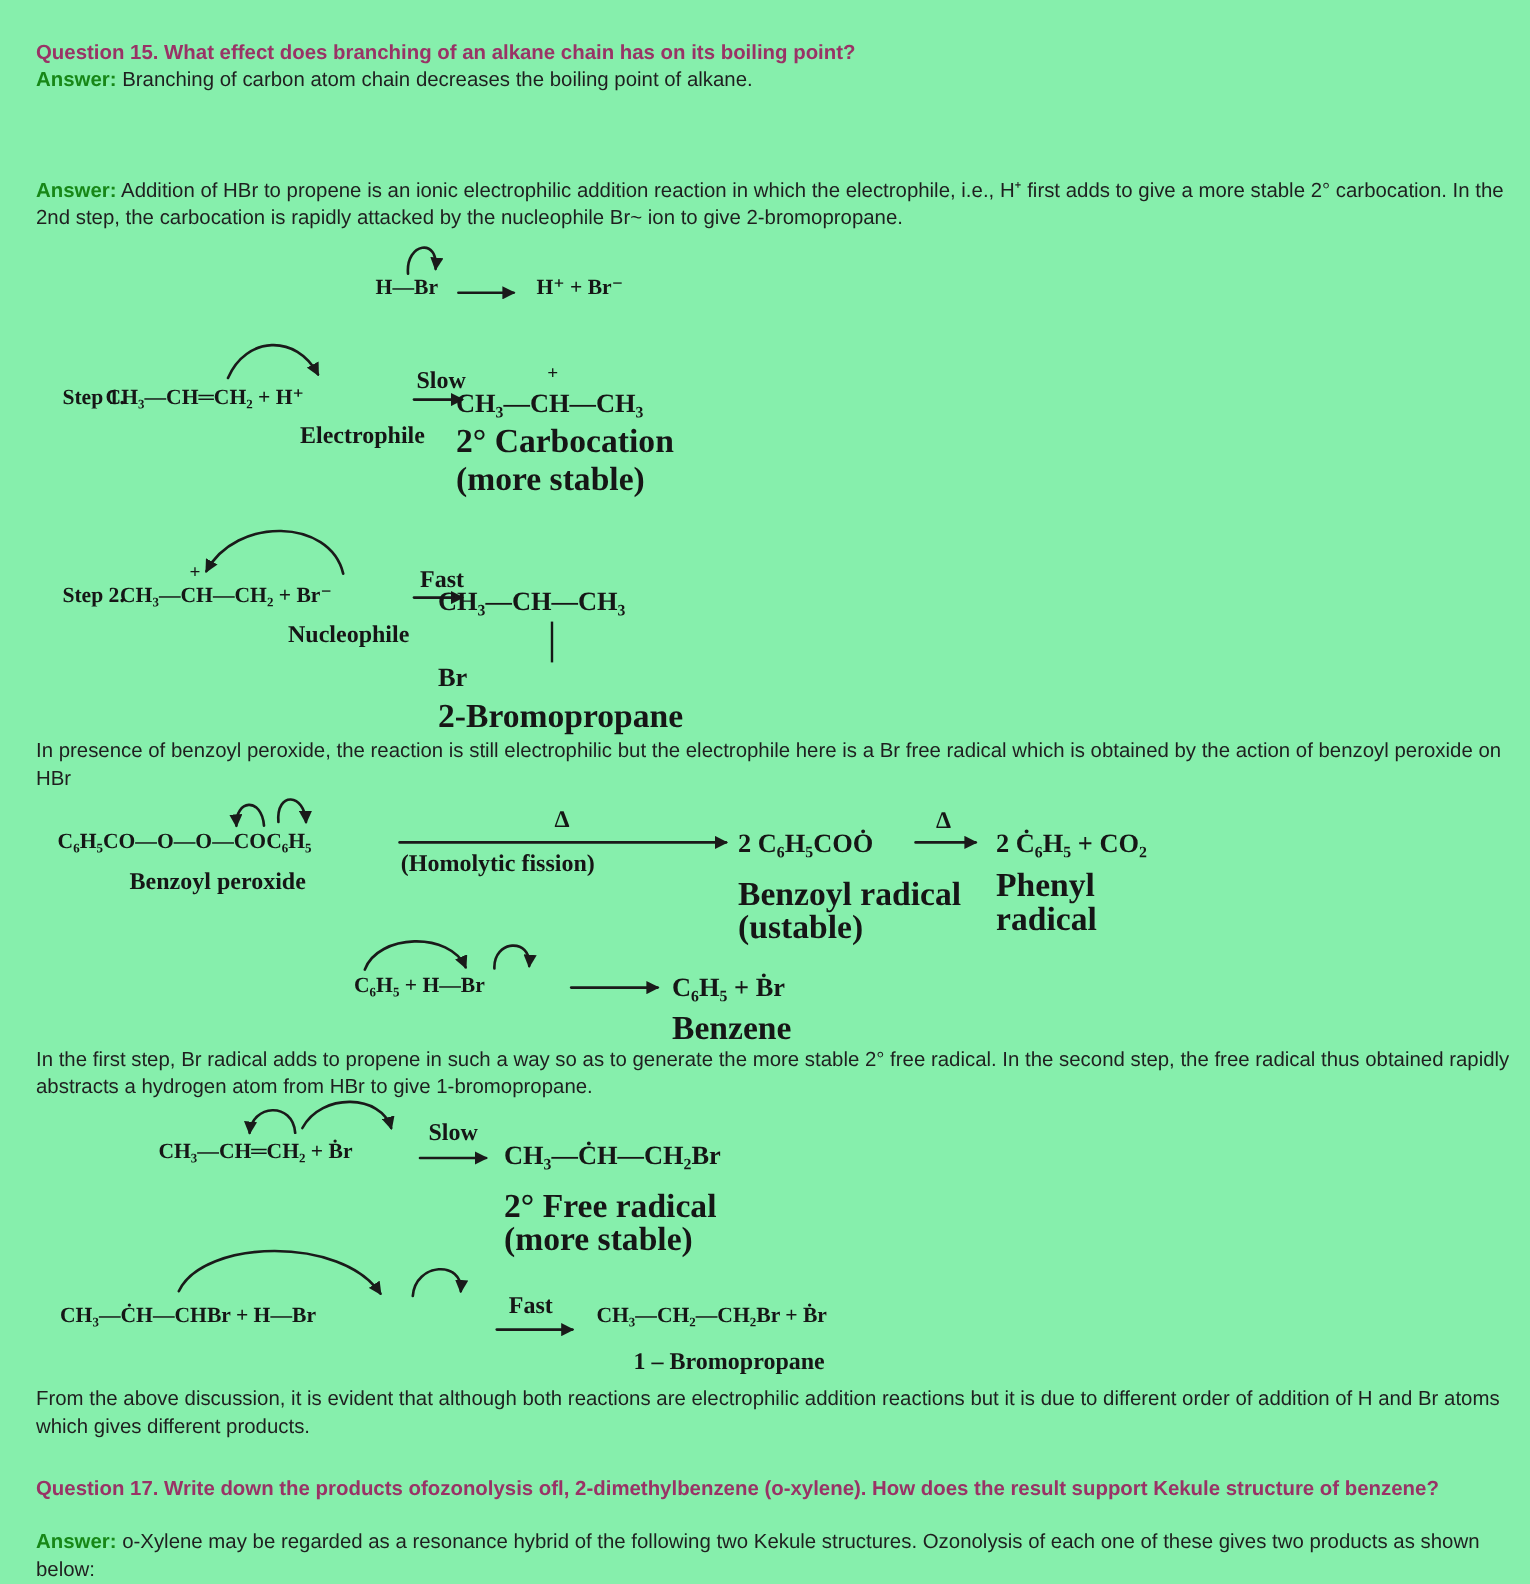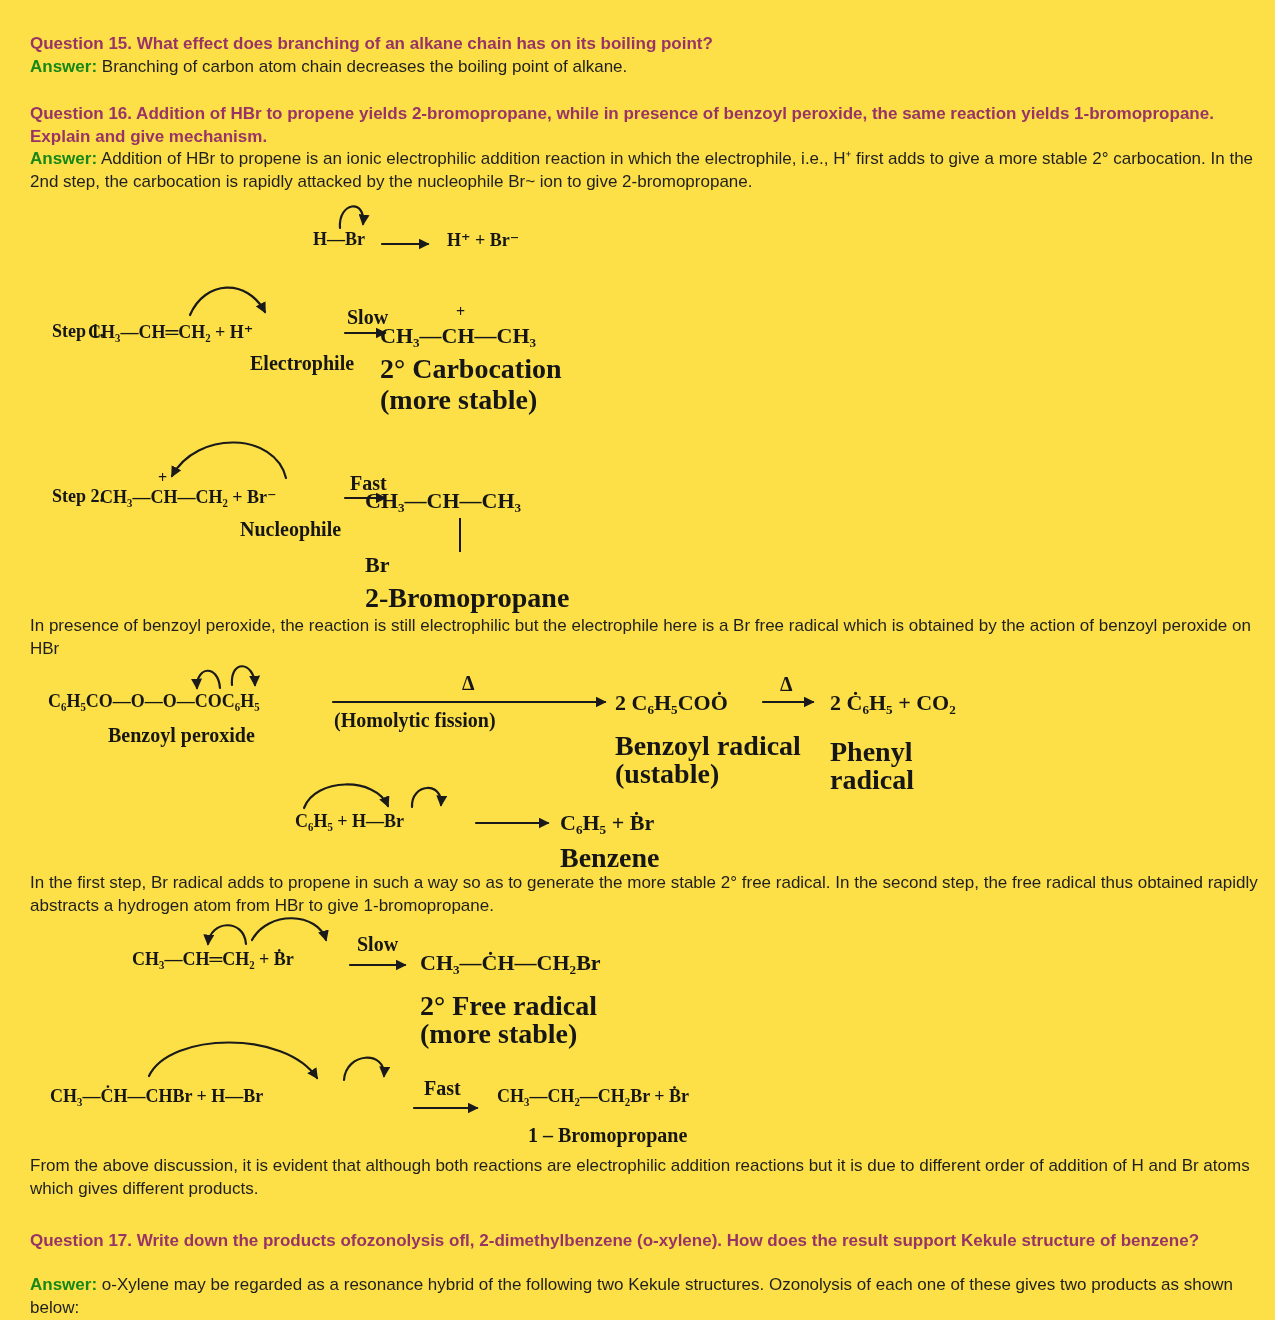--- a/index.html
+++ b/index.html
@@ -1,16 +1,16 @@
 <!DOCTYPE html>
 <html style="--question: #993366; --answer: #178717;"><head>
 <meta charset="utf-8">
 <style>
   html,body { margin:0; padding:0; background:#ffffff; }
-  .page { position:relative; width:1275px; height:1320px; background:#fde047;
+  .page { position:relative; width:1275px; height:1320px; background:#86efac;
           font-family:"Liberation Sans", sans-serif; color:#1f1f1f; overflow:hidden; }
   .para { position:absolute; font-size:17px; line-height:22.5px; }
   .qhead { color:var(--question,#993366); font-weight:bold; }
   .alabel { color:var(--answer,#178717); font-weight:bold;text-align:right; }
   .chem { position:absolute; font-family:"Liberation Serif","DejaVu Serif",serif;
           font-weight:bold; font-size:18px; white-space:nowrap; color:#161616; }
   .cap  { font-size:20px; }
   .col  { position:absolute; text-align:left; font-family:"Liberation Serif","DejaVu Serif",serif;
           font-weight:bold; color:#161616; }
   .col .fm  { font-size:22px; line-height:30px; white-space:nowrap; }
@@ -33,21 +33,20 @@
       </marker>
     </defs>
   </svg>
 
   <div class="para qhead" style="left:30px;top:33px;width:1240px">Question 15. What effect does branching of an alkane chain has on its boiling point?</div>
   <div class="para" style="left:30px;top:56px;width:1240px">
     <span class="alabel">Answer:</span>
     <span>Branching of carbon atom chain decreases the boiling point of alkane.</span>
   </div>
 
-  <div class="para qhead" style="left:30px;top:103px;width:1235px">Question 16. Addition of HBr to propene yields 2-bromopropane, while in presence of benzoyl peroxide, the same reaction yields 1-bromopropane. Explain and give mechanism.</div>
   <div class="para" style="left:30px;top:148px;width:1240px">
     <span class="alabel">Answer:</span>
     <span>Addition of HBr to propene is an ionic electrophilic addition reaction in which the electrophile, i.e., H⁺ first adds to give a more stable 2° carbocation. In the 2nd step, the carbocation is rapidly attacked by the nucleophile Br~ ion to give 2-bromopropane.</span>
   </div>
 
   <svg class="arr" style="left:336px;top:198px" width="40" height="36">
     <path d="M4,30 C 2,4 30,0 27,26" marker-end="url(#ah)"></path>
   </svg>
   <div class="chem" style="left:313px;top:229px">H—Br</div>
   <svg class="arr" style="left:382px;top:237px" width="58" height="14">
@@ -109,21 +108,21 @@
     <div class="fm">2 C₆H₅COȮ</div>
     <div class="cp" style="margin-top:14px">Benzoyl radical</div>
     <div class="cp">(ustable)</div>
   </div>
   <div class="chem cap" style="left:780px;top:673px">Δ</div>
   <svg class="arr" style="left:763px;top:695px" width="62" height="14">
     <line x1="0" y1="7" x2="50" y2="7" marker-end="url(#ah)"></line>
   </svg>
   <div class="col" style="left:830px;top:688px;width:135px">
     <div class="fm">2 Ċ₆H₅ + CO₂</div>
-    <div class="cp" style="margin-top:20px">Phenyl</div>
+    <div class="cp" style="margin-top:7px">Phenyl</div>
     <div class="cp">radical</div>
   </div>
 
   <svg class="arr" style="left:300px;top:776px" width="95" height="38">
     <path d="M4,32 C 15,2 75,0 88,30" marker-end="url(#ah)"></path>
   </svg>
   <svg class="arr" style="left:408px;top:780px" width="42" height="32">
     <path d="M4,27 C 3,3 35,1 33,25" marker-end="url(#ah)"></path>
   </svg>
   <div class="chem" style="left:295px;top:811px">C₆H₅ + H—Br</div>

